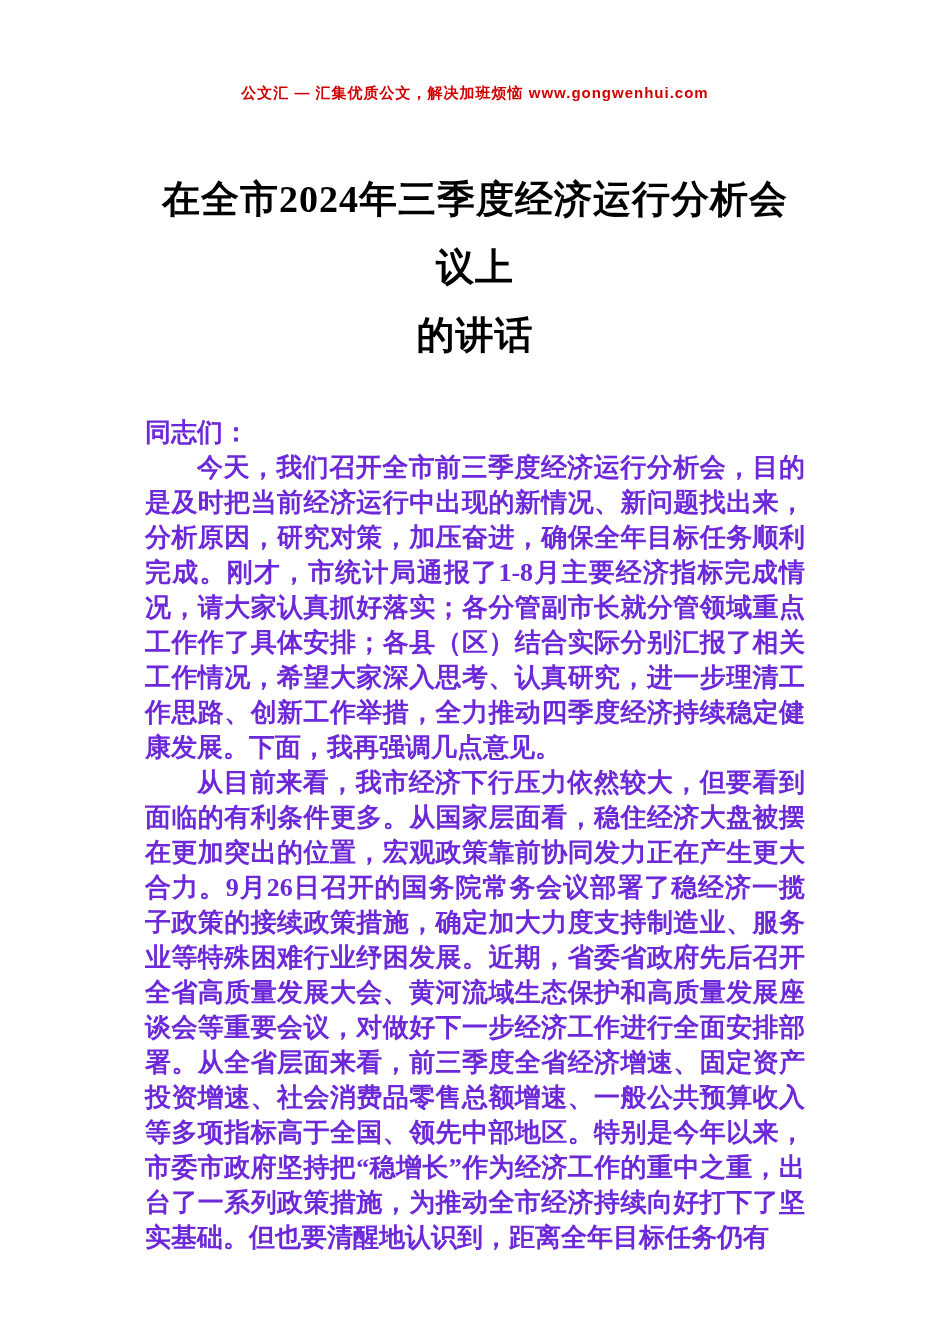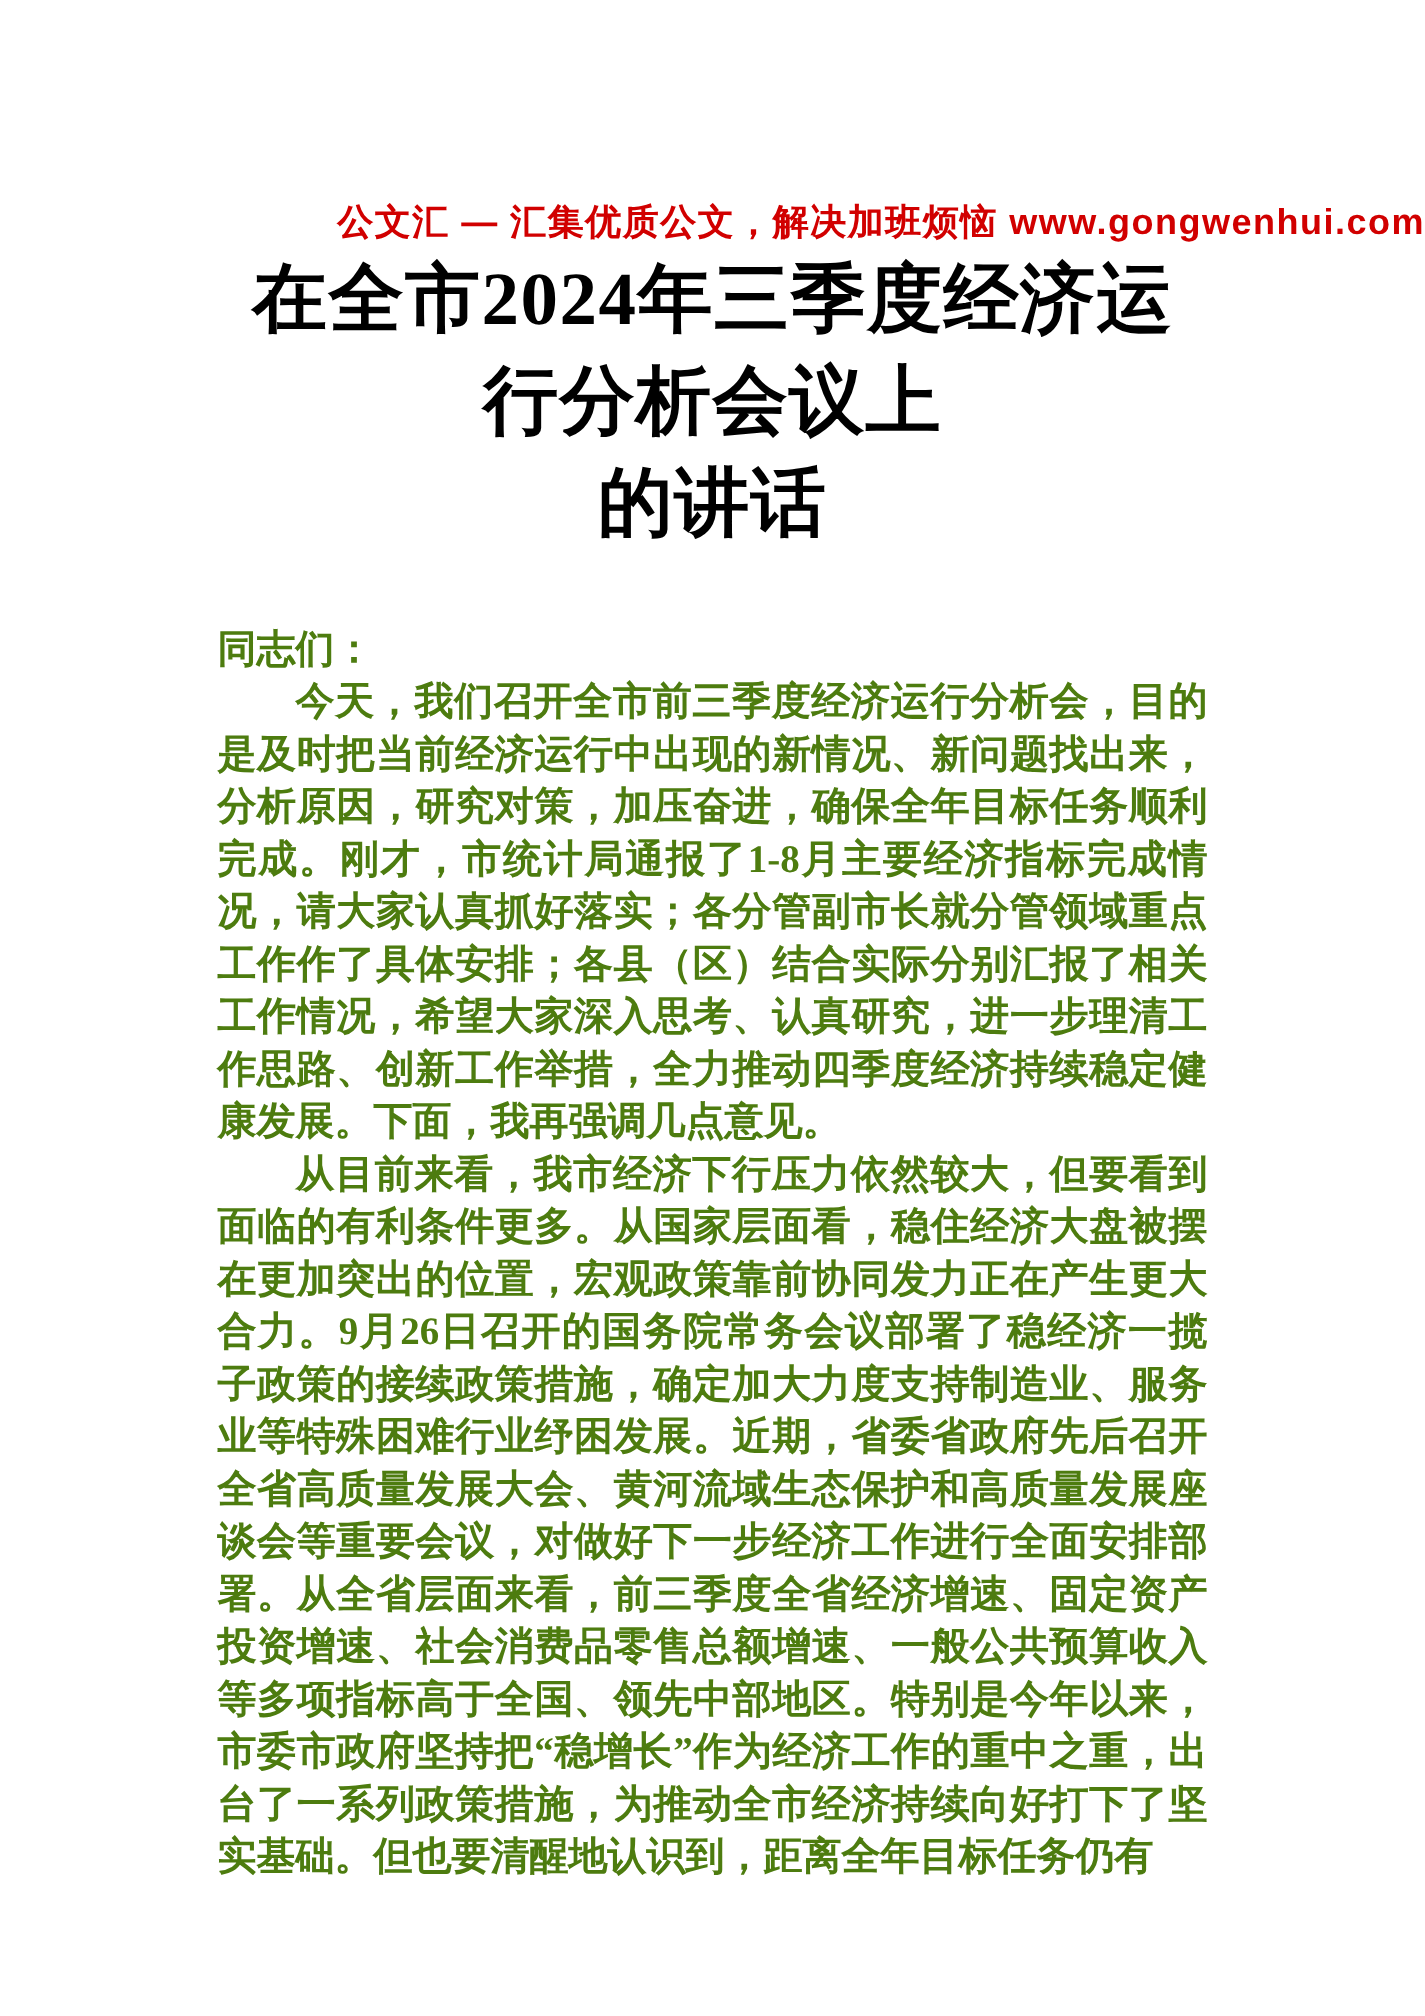--- a/index.html
+++ b/index.html
@@ -15,49 +15,48 @@
     overflow: hidden;
     box-sizing: border-box;
     font-family: "Liberation Serif", serif;
     color: #000000;
   }
   .watermark {
     position: absolute;
     top: 84px;
     left: 0;
     width: 100%;
-    text-align: right;
-    font-size: 24px;
+    text-align: center;
+    font-size: 15px;
     font-weight: 700;
     font-family: "Liberation Sans", sans-serif;
     letter-spacing: 1px;
-    margin-top: 48px;
   }
   .content {
     position: absolute;
     left: 145px;
     top: 165px;
     width: 660px;
   }
   .doc-title {
     margin: 0 0 46px 0;
     text-align: center;
-    font-size: 50px;
+    font-size: 38px;
     line-height: 68px;
     font-weight: 700;
     color: #000000;
     letter-spacing: 1px;
   }
   .body-text p {
     margin: 0;
     font-size: 26px;
     line-height: 35px;
     text-align: justify;
     font-weight: 600;
-    color: #4d7c0f;
+    color: #6d28d9;
     word-break: break-all;
   }
   .indent {
     text-indent: 2em;
   }
   .section-heading {
     font-weight: 700;
   }
 </style>
 </head>

